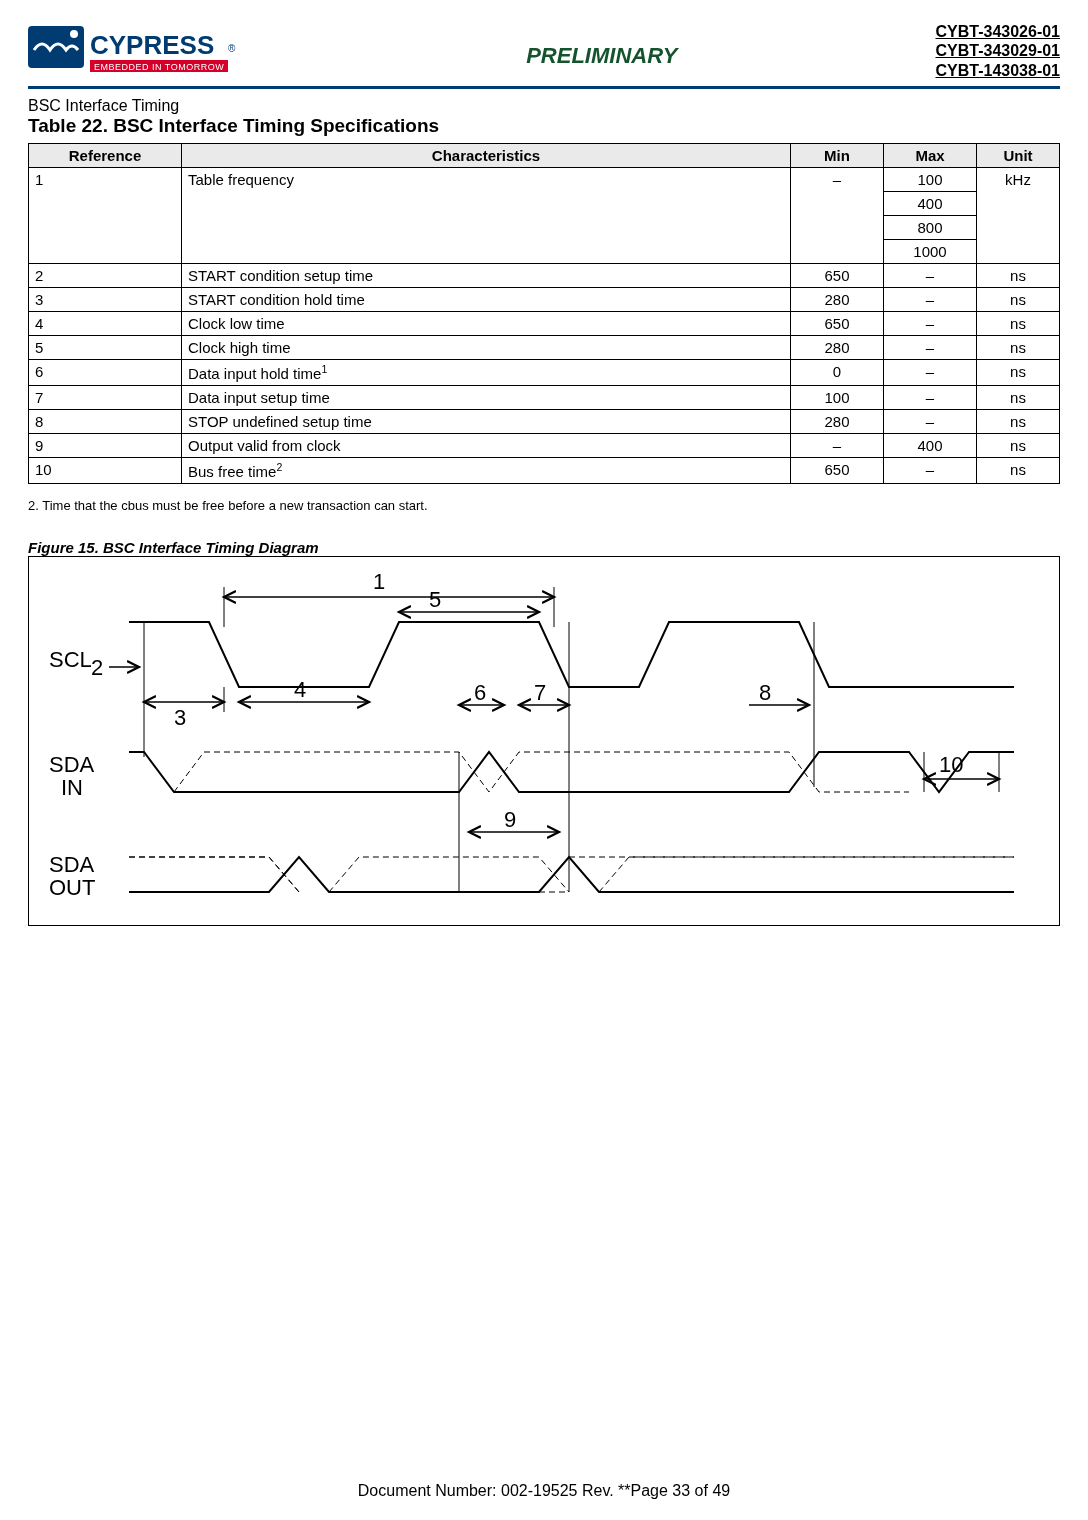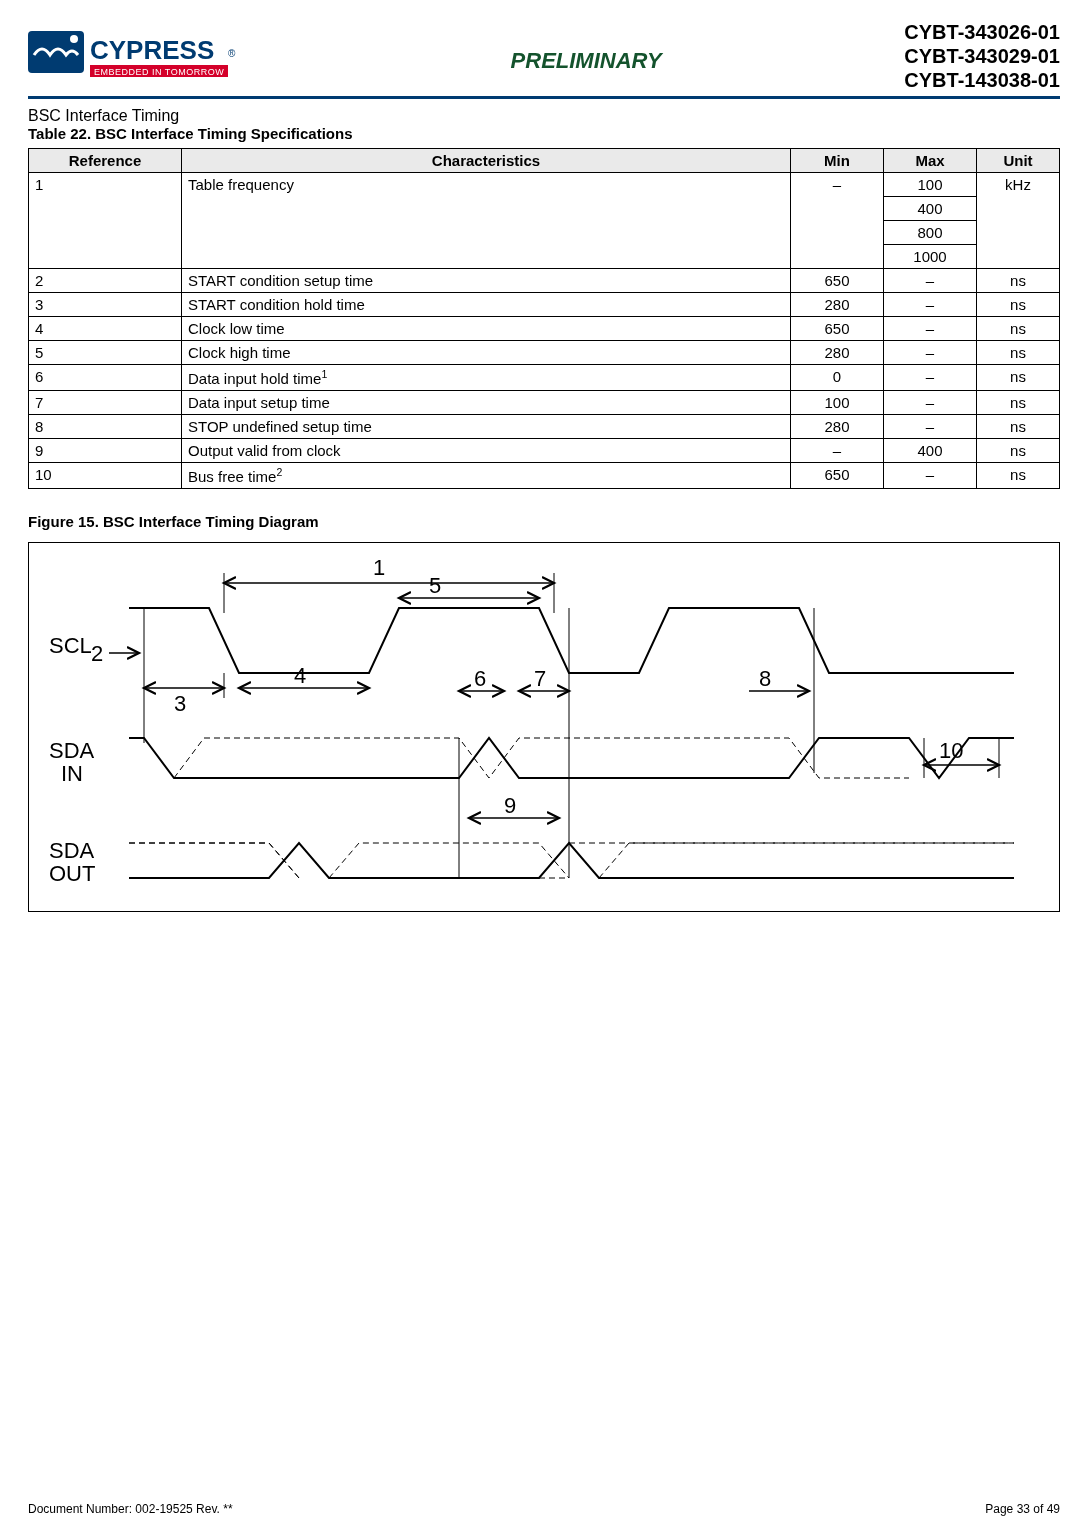--- a/index.html
+++ b/index.html
@@ -27,31 +27,32 @@
     color: #14532d;
     font-weight: bold;
     font-style: italic;
     font-size: 22px;
     align-self: center;
     margin-top: 10px;
   }
   .part-numbers {
     text-align: right;
     font-weight: bold;
-    font-size: 20px;
+    font-size: 16px;
     line-height: 1.2;
+    text-decoration: underline;
   }
   .section-title {
     font-weight: normal;
     font-size: 16px;
     margin-top: 8px;
   }
   .table-caption {
     font-weight: bold;
-    font-size: 15px;
+    font-size: 19px;
     margin-top: 0;
     margin-bottom: 6px;
   }
   table.spec {
     border-collapse: collapse;
     width: 100%;
     font-size: 15px;
   }
   table.spec th, table.spec td {
     border: 1px solid #000;
@@ -66,46 +67,47 @@
   table.spec td.center { text-align: center; }
   .notes {
     font-size: 13px;
     margin-top: 14px;
     line-height: 1.3;
   }
   .figure-caption {
     font-weight: bold;
     font-size: 15px;
     margin-top: 24px;
-    margin-bottom: 12px;
+    margin-bottom: 0;
+    font-style: italic;
   }
   .diagram-box {
     border: 1px solid #000;
     width: 100%;
     height: 370px;
     position: relative;
     box-sizing: border-box;
   }
   .diagram-box svg { width: 100%; height: 100%; }
   .sig-label {
     font-family: Arial, sans-serif;
     font-size: 22px;
   }
   .dim-label {
     font-family: Arial, sans-serif;
     font-size: 22px;
   }
   .footer {
     position: fixed;
-    bottom: 4px;
+    bottom: 20px;
     left: 28px;
     right: 28px;
     display: flex;
-    justify-content: space-between;
-    font-size: 12px;
+    justify-content: center;
+    font-size: 16px;
     width: 1032px;
   }
   sup { font-size: 0.7em; }
 </style>
 </head>
 <body>
 
 <div class="header">
   <div class="logo-block">
     <svg class="logo-svg" width="240" height="62" viewBox="0 0 240 62">
@@ -218,20 +220,21 @@
       <td>10</td>
       <td><span>Bus free time</span><sup>2</sup></td>
       <td class="center">650</td>
       <td class="center">–</td>
       <td class="center">ns</td>
     </tr>
   </tbody>
 </table>
 
 <div class="notes">
+  <div>2. Time that the cbus must be free before a new transaction can start.</div>
 </div>
 
 <div class="figure-caption">Figure 15.  BSC Interface Timing Diagram</div>
 
 <div class="diagram-box">
 <svg viewBox="0 0 1030 368">
   <defs>
     <marker id="arrL" markerWidth="10" markerHeight="10" refX="2" refY="5" orient="auto">
       <path d="M10,1 L2,5 L10,9" fill="none" stroke="#000" stroke-width="1.5"></path>
     </marker>

